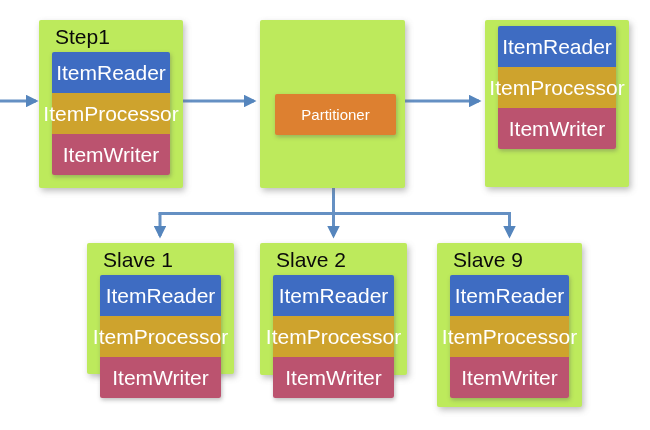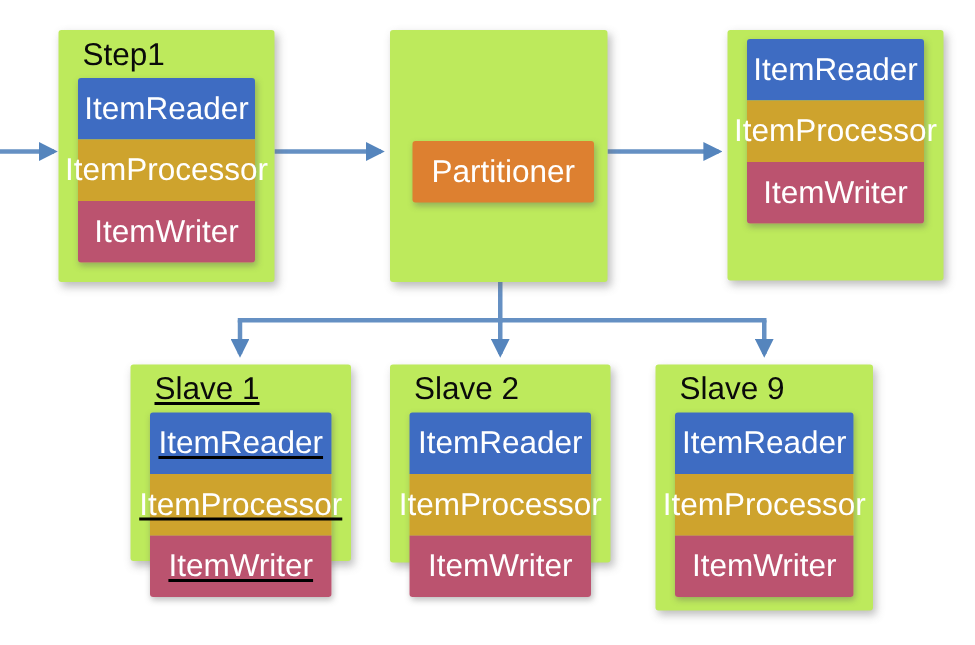--- a/index.html
+++ b/index.html
@@ -44,27 +44,27 @@
     color:var(--component-text);font-size:21px;white-space:nowrap;
   }
   .comp.reader{background:var(--reader-blue);border-radius:2px 2px 0 0;}
   .comp.processor{background:var(--processor-gold);}
   .comp.writer{background:var(--writer-rose);border-radius:0 0 2px 2px;}
   .partitioner{
     position:absolute;left:15px;top:74px;width:121px;height:41px;
     background:var(--partitioner-orange);
     border-radius:2px;box-shadow:1px 2px 4px rgba(90,90,90,.4);
     display:flex;align-items:center;justify-content:center;
-    color:var(--component-text);font-size:21px;
+    color:var(--component-text);font-size:15px;
   }
   
   #node-step1 {left:39px; top:20px; width:144px;height:168px;}
   #node-master{left:260px;top:20px; width:145px;height:168px;}
   #node-step3 {left:485px;top:20px; width:144px;height:167px;}
-  #node-slave1{left:87px; top:243px;width:147px;height:131px;text-decoration:underline;}
+  #node-slave1{left:87px; top:243px;width:147px;height:131px;}
   #node-slave2{left:260px;top:243px;width:147px;height:132px;}
   #node-slave3{left:437px;top:243px;width:145px;height:164px;}
 </style>
 </head>
 <body>
 
 <div id="diagram">
 
   <svg id="arrow-layer" viewBox="0 0 650 430" xmlns="http://www.w3.org/2000/svg">
     <defs>

